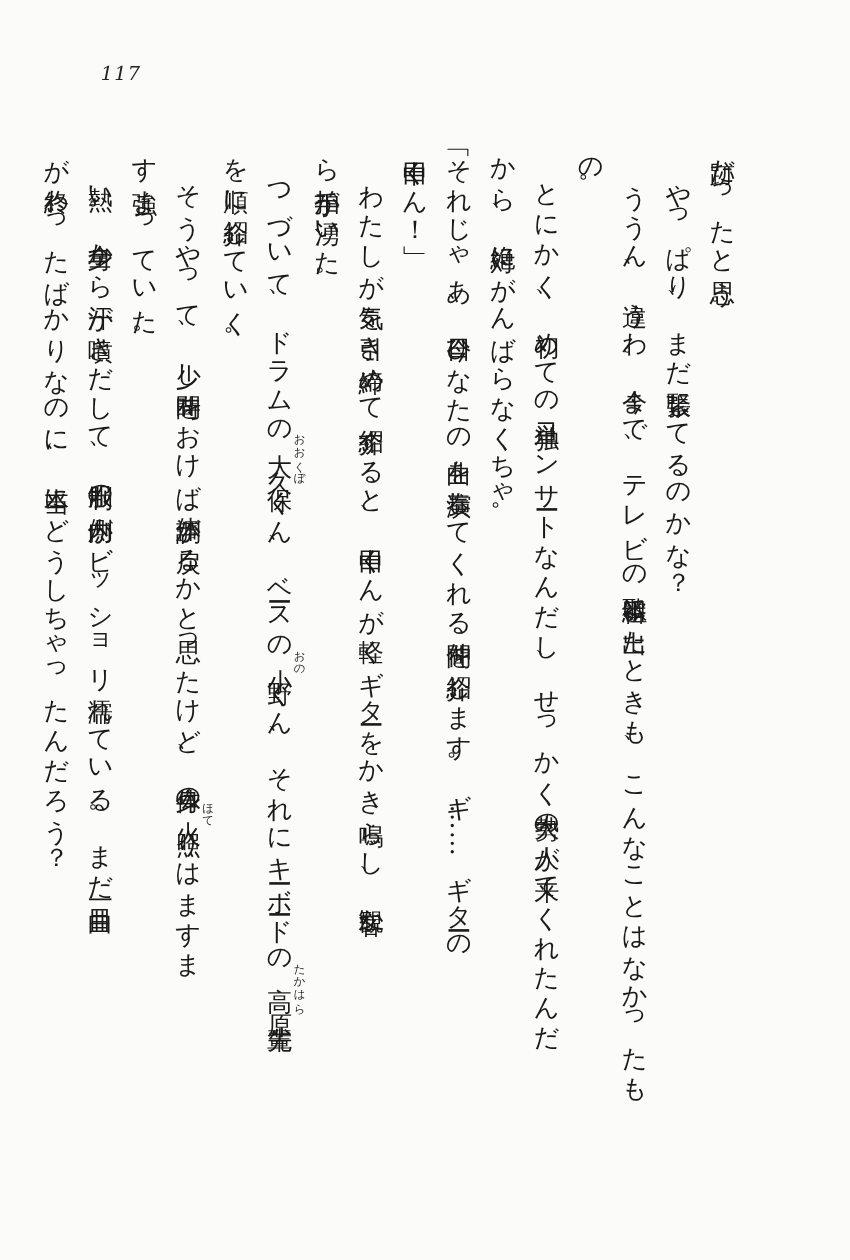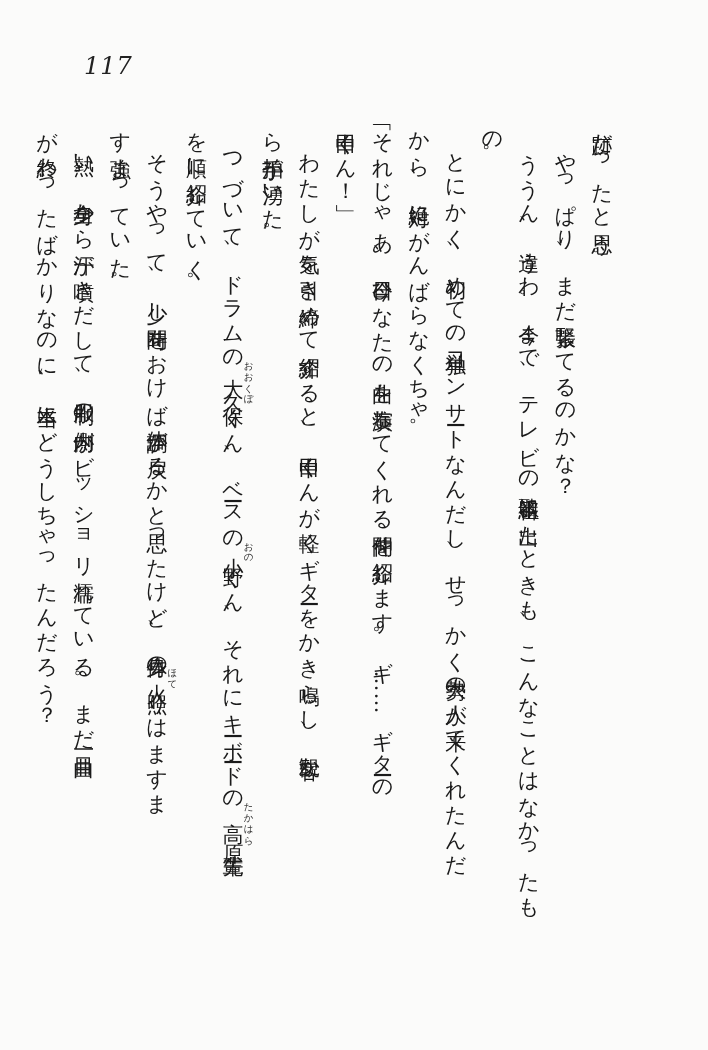--- a/index.html
+++ b/index.html
@@ -14,21 +14,21 @@
     width: 708px;
     height: 1050px;
     background: #fbfbfa;
     font-family: "DejaVu Serif", "Liberation Serif", serif;
     color: #1a1a1a;
   }
   .page-number {
     position: absolute;
     left: 84px;
     top: 52px;
-    font-size: 24px;
+    font-size: 16px;
     font-style: italic;
     letter-spacing: 1px;
     color: #222222;
   }
   .text-block {
     position: absolute;
     top: 117px;
     right: 88px;
     height: 860px;
     width: 586px;

